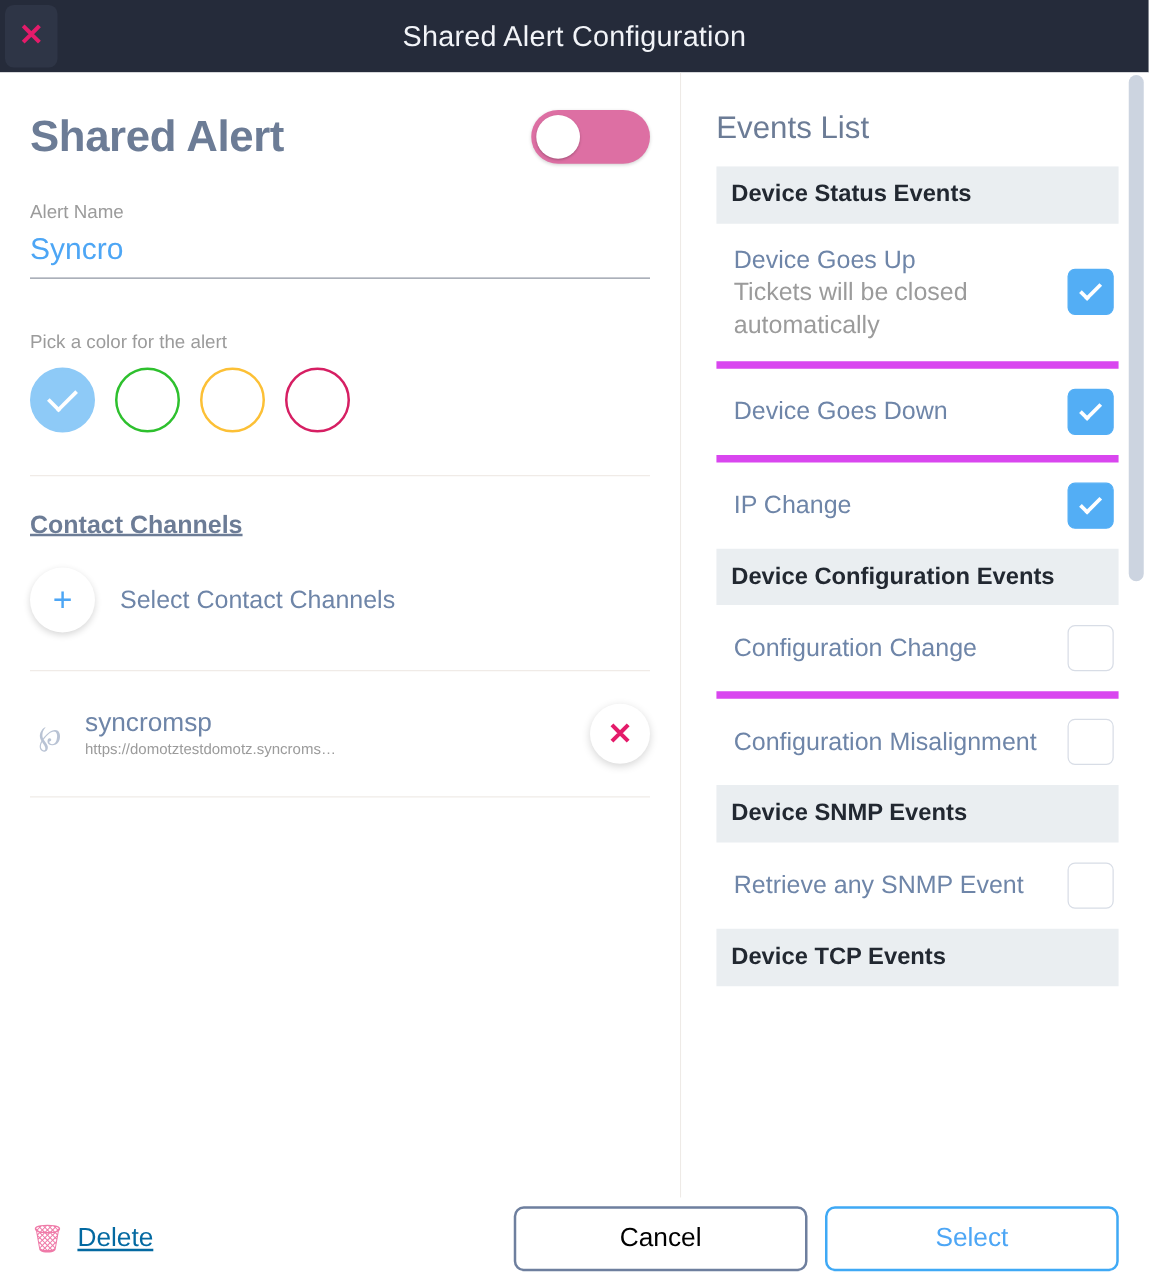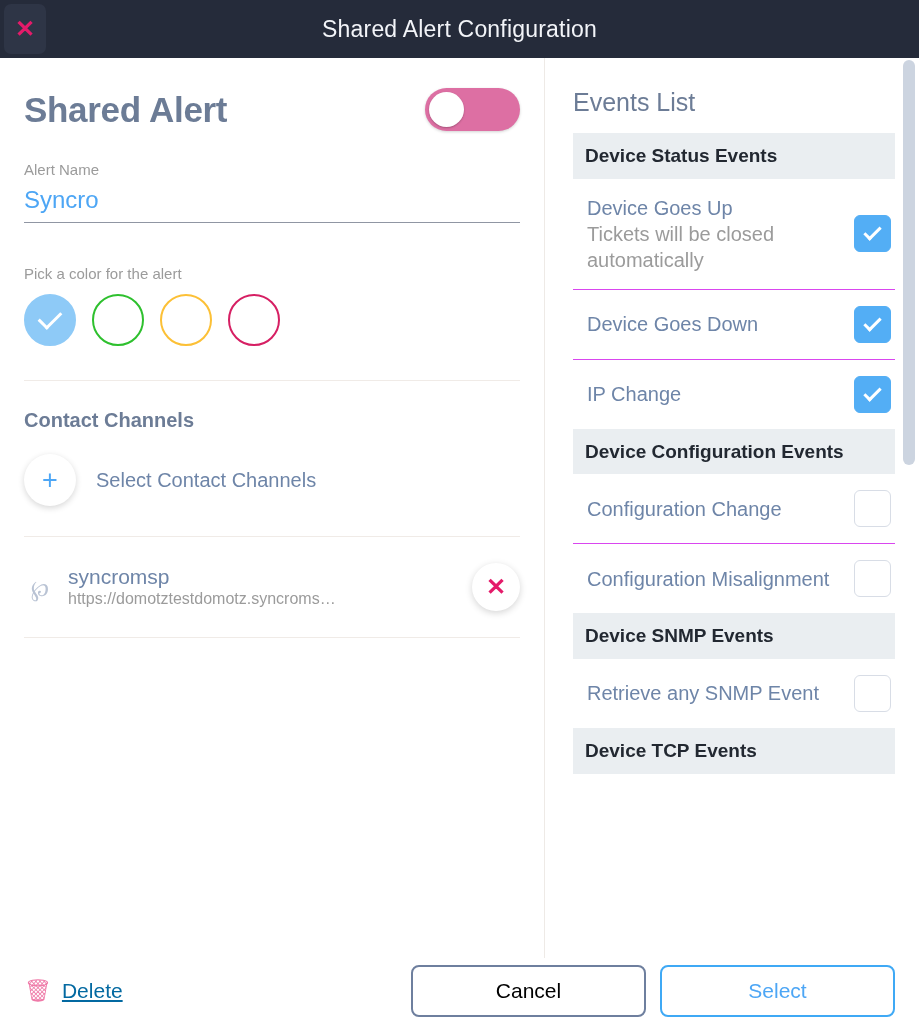--- a/index.html
+++ b/index.html
@@ -142,20 +142,21 @@
     height: 1px;
     background: #f0ebe7;
     margin: 34px 0 0 0;
   }
 
   .section-title {
     font-size: 20px;
     font-weight: bold;
     color: #6c7c96;
     margin-top: 28px;
+    text-decoration: underline;
   }
 
   .add-row {
     display: flex; align-items: center; gap: 20px;
     margin-top: 22px;
     cursor: pointer;
   }
   .add-circle {
     width: 52px; height: 52px;
     border-radius: 50%;
@@ -184,21 +185,21 @@
     color: #b9c3d4;
     font-size: 22px;
   }
   .channel-texts { margin-left: 12px; flex: 1; min-width: 0; }
   .channel-name {
     font-size: 21px;
     color: #6e85a8;
     line-height: 1.15;
   }
   .channel-url {
-    font-size: 16px;
+    font-size: 12px;
     color: #9b9b9b;
     line-height: 1.25;
     white-space: nowrap;
     overflow: hidden;
     text-overflow: ellipsis;
     max-width: 370px;
   }
   .channel-remove {
     width: 48px; height: 48px;
     border-radius: 50%;
@@ -241,21 +242,21 @@
     padding: 10px 12px;
     font-size: 19px;
     font-weight: bold;
     color: #222831;
     line-height: 1.35;
   }
   .event-row {
     display: flex; align-items: center;
     justify-content: space-between;
     padding: 16px 4px 16px 14px;
-    border-bottom: 1px solid #d946ef;
+    border-bottom: 6px solid #d946ef;
     gap: 12px;
   }
   .event-row.last-in-group { border-bottom: none; }
   .event-texts { flex: 1; min-width: 0; }
   .event-name {
     font-size: 20px;
     color: #6e85a8;
     line-height: 1.3;
   }
   .event-sub {

